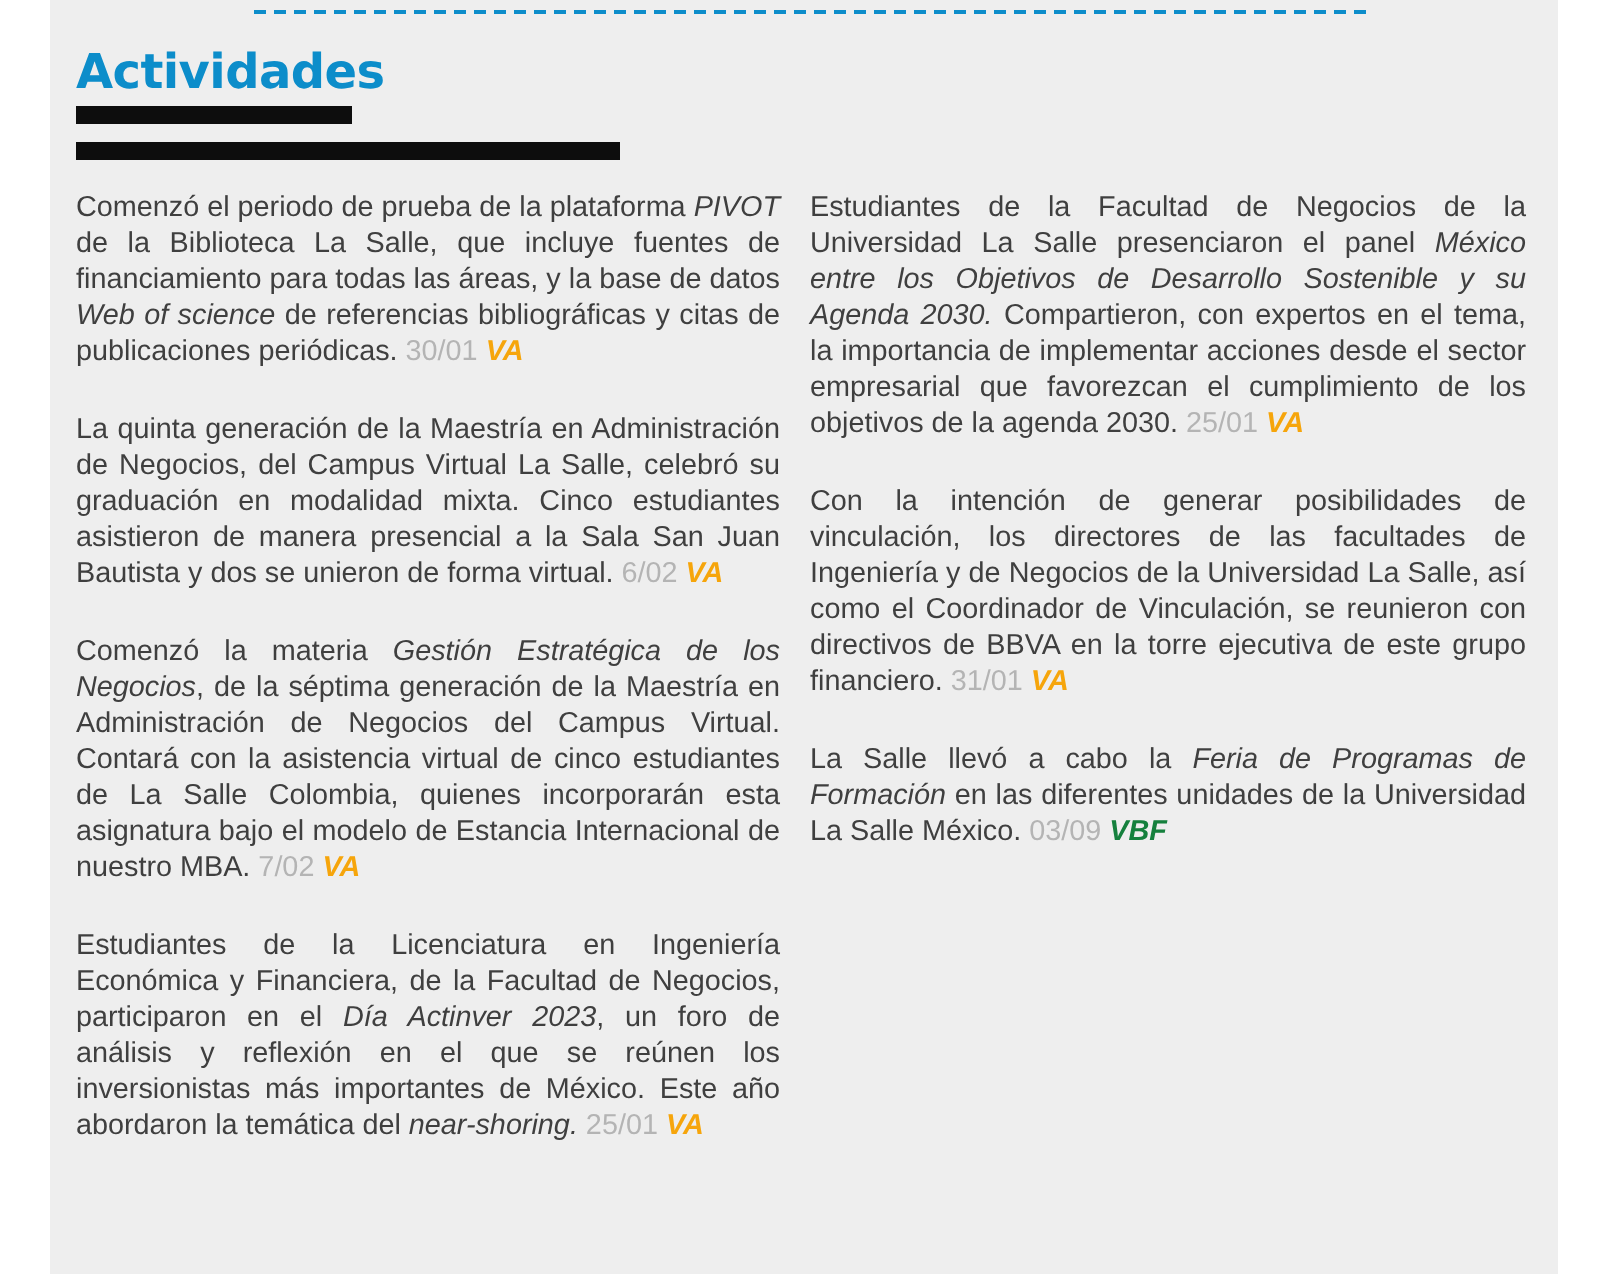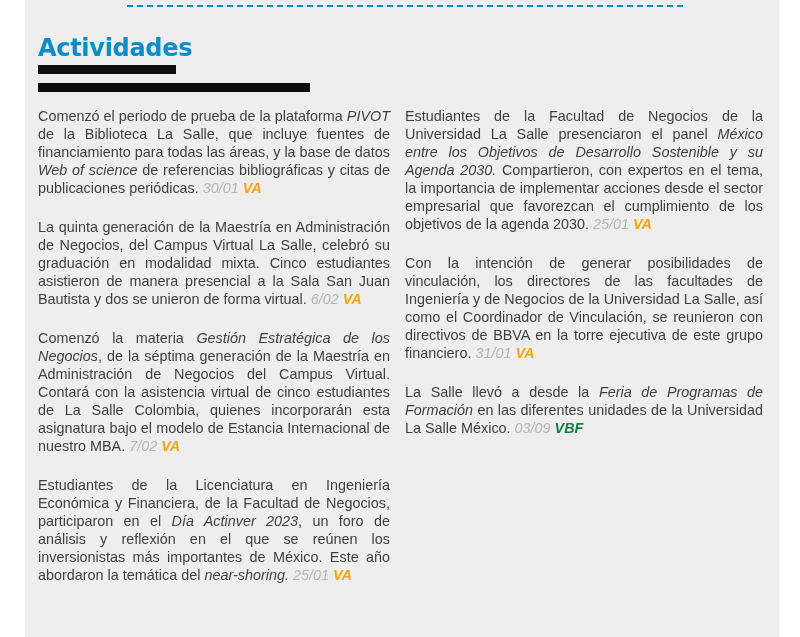--- a/index.html
+++ b/index.html
@@ -13,21 +13,21 @@
   html,body{width:800px;height:637px;background:#ffffff;overflow:hidden;}
   body{font-family:"Liberation Sans","DejaVu Sans",sans-serif;}
   .page{
     position:absolute;top:0;left:25px;width:754px;height:637px;
     background:var(--page-bg);
   }
   .dashed-line{
     position:absolute;top:5px;left:102px;width:556px;height:0;
     border-top:2px dashed var(--accent-blue);
   }
-  header{padding:36px 13px 0 13px;}
+  header{padding:24px 13px 0 13px;}
   .title{
     font-size:24px;line-height:24px;font-weight:800;
     color:var(--accent-blue);
     font-family:"DejaVu Sans","Liberation Sans",sans-serif;
     letter-spacing:-0.3px;
   }
   .bar{height:9px;background:var(--bar-black);margin-top:5px;}
   .bar1{width:138px;}
   .bar2{width:272px;}
   .title + .bar{margin-bottom:9px;}
@@ -35,21 +35,21 @@
     display:flex;padding:15px 13px 0 13px;gap:15px;
   }
   .col{flex:0 0 auto;}
   .col-left{width:352px;}
   .col-right{width:358px;}
   p.article{
     font-size:14.4px;line-height:18px;color:var(--text);
     text-align:justify;margin:0 0 21px 0;
   }
   p.article em{font-style:italic;}
-  span.date{font-style:italic;color:var(--date-gray);}
+  span.date{color:var(--date-gray);}
   span.author{font-style:italic;font-weight:bold;margin-top:48px;}
 </style>
 </head>
 <body>
 
 <div class="page">
   <div class="dashed-line"></div>
   <header>
     <h1 class="title">Actividades</h1>
     <div class="bar bar1"></div>
@@ -58,16 +58,16 @@
   <main class="columns">
     <div class="col col-left">
         <p class="article"><span>Comenzó el periodo de prueba de la plataforma </span><em>PIVOT</em><span> de la Biblioteca La Salle, que incluye fuentes de financiamiento para todas las áreas, y la base de datos </span><em>Web of science</em><span> de referencias bibliográficas y citas de publicaciones periódicas.</span><span class="date"> 30/01 </span><span class="author" style="color: rgb(246, 165, 11);">VA</span></p>
         <p class="article"><span>La quinta generación de la Maestría en Administración de Negocios, del Campus Virtual La Salle, celebró su graduación en modalidad mixta. Cinco estudiantes asistieron de manera presencial a la Sala San Juan Bautista y dos se unieron de forma virtual.</span><span class="date"> 6/02 </span><span class="author" style="color: rgb(246, 165, 11);">VA</span></p>
         <p class="article"><span>Comenzó la materia </span><em>Gestión Estratégica de los Negocios</em><span>, de la séptima generación de la Maestría en Administración de Negocios del Campus Virtual. Contará con la asistencia virtual de cinco estudiantes de La Salle Colombia, quienes incorporarán esta asignatura bajo el modelo de Estancia Internacional de nuestro MBA.</span><span class="date"> 7/02 </span><span class="author" style="color: rgb(246, 165, 11);">VA</span></p>
         <p class="article"><span>Estudiantes de la Licenciatura en Ingeniería Económica y Financiera, de la Facultad de Negocios, participaron en el </span><em>Día Actinver 2023</em><span>, un foro de análisis y reflexión en el que se reúnen los inversionistas más importantes de México. Este año abordaron la temática del </span><em>near-shoring.</em><span class="date"> 25/01 </span><span class="author" style="color: rgb(246, 165, 11);">VA</span></p>
       </div>
     <div class="col col-right">
         <p class="article"><span>Estudiantes de la Facultad de Negocios de la Universidad La Salle presenciaron el panel </span><em>México entre los Objetivos de Desarrollo Sostenible y su Agenda 2030.</em><span> Compartieron, con expertos en el tema, la importancia de implementar acciones desde el sector empresarial que favorezcan el cumplimiento de los objetivos de la agenda 2030.</span><span class="date"> 25/01 </span><span class="author" style="color: rgb(246, 165, 11);">VA</span></p>
         <p class="article"><span>Con la intención de generar posibilidades de vinculación, los directores de las facultades de Ingeniería y de Negocios de la Universidad La Salle, así como el Coordinador de Vinculación, se reunieron con directivos de BBVA en la torre ejecutiva de este grupo financiero.</span><span class="date"> 31/01 </span><span class="author" style="color: rgb(246, 165, 11);">VA</span></p>
-        <p class="article"><span>La Salle llevó a desde la </span><em>Feria de Programas de Formación</em><span> en las diferentes unidades de la Universidad La Salle México.</span><span class="date"> 03/09 </span><span class="author" style="color: #15803d;">VBF</span></p>
+        <p class="article"><span>La Salle llevó a cabo la </span><em>Feria de Programas de Formación</em><span> en las diferentes unidades de la Universidad La Salle México.</span><span class="date"> 03/09 </span><span class="author" style="color: #15803d;">VBF</span></p>
       </div>
   </main>
 </div>
 
 </body></html>

